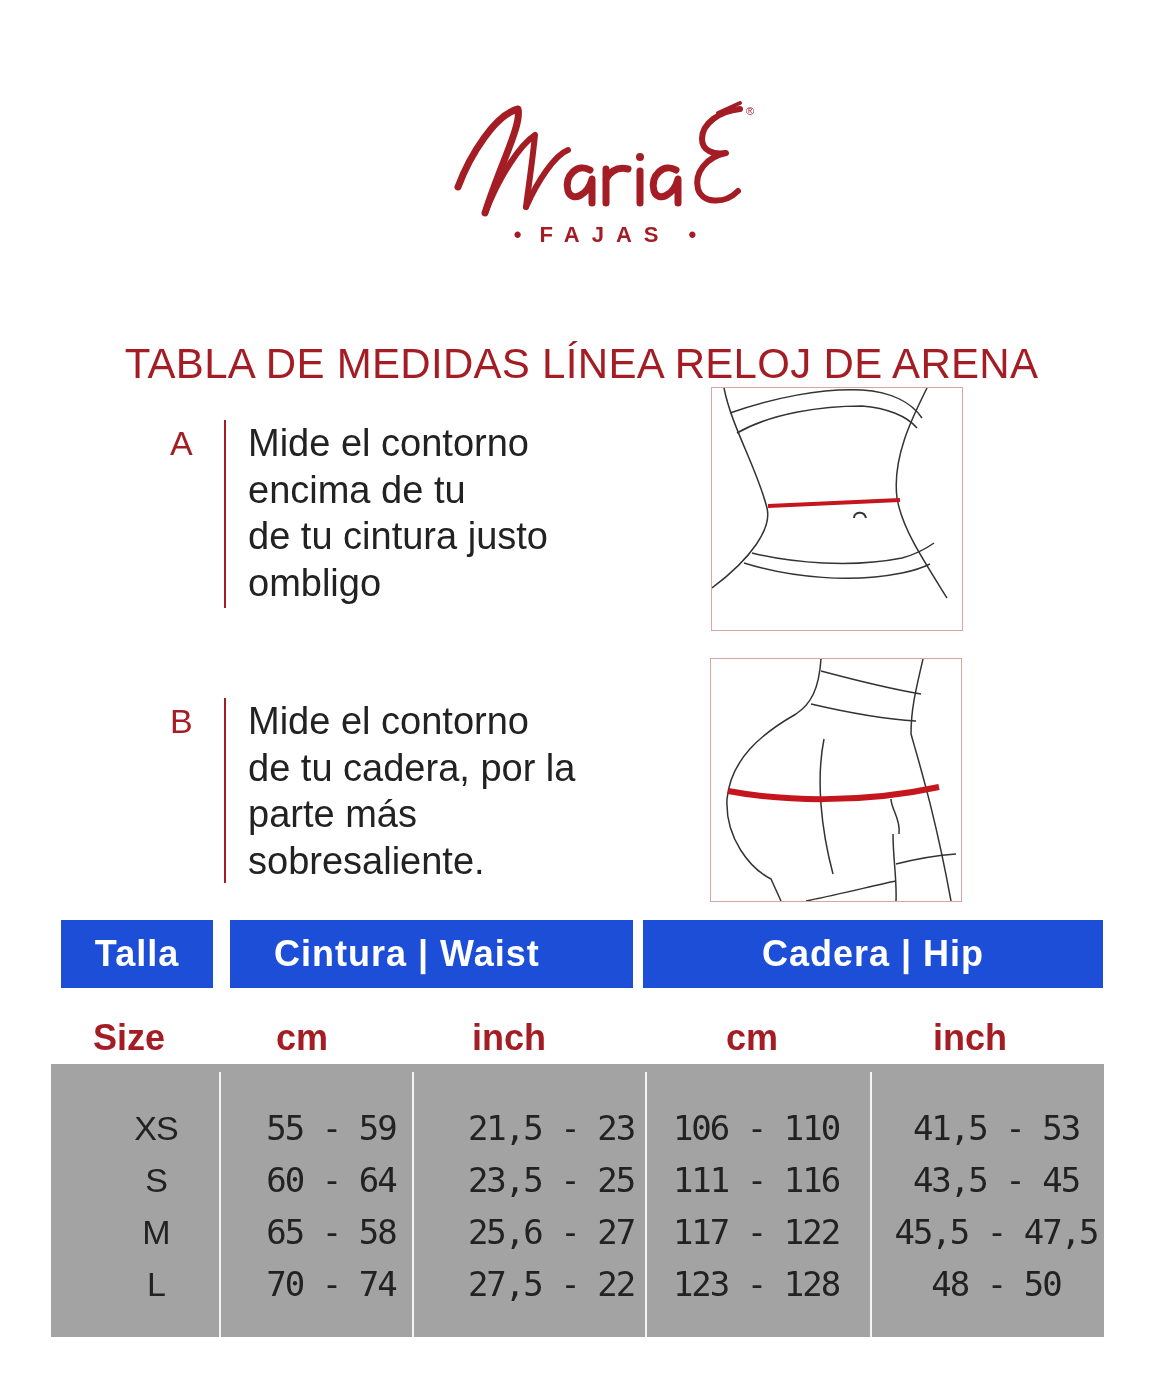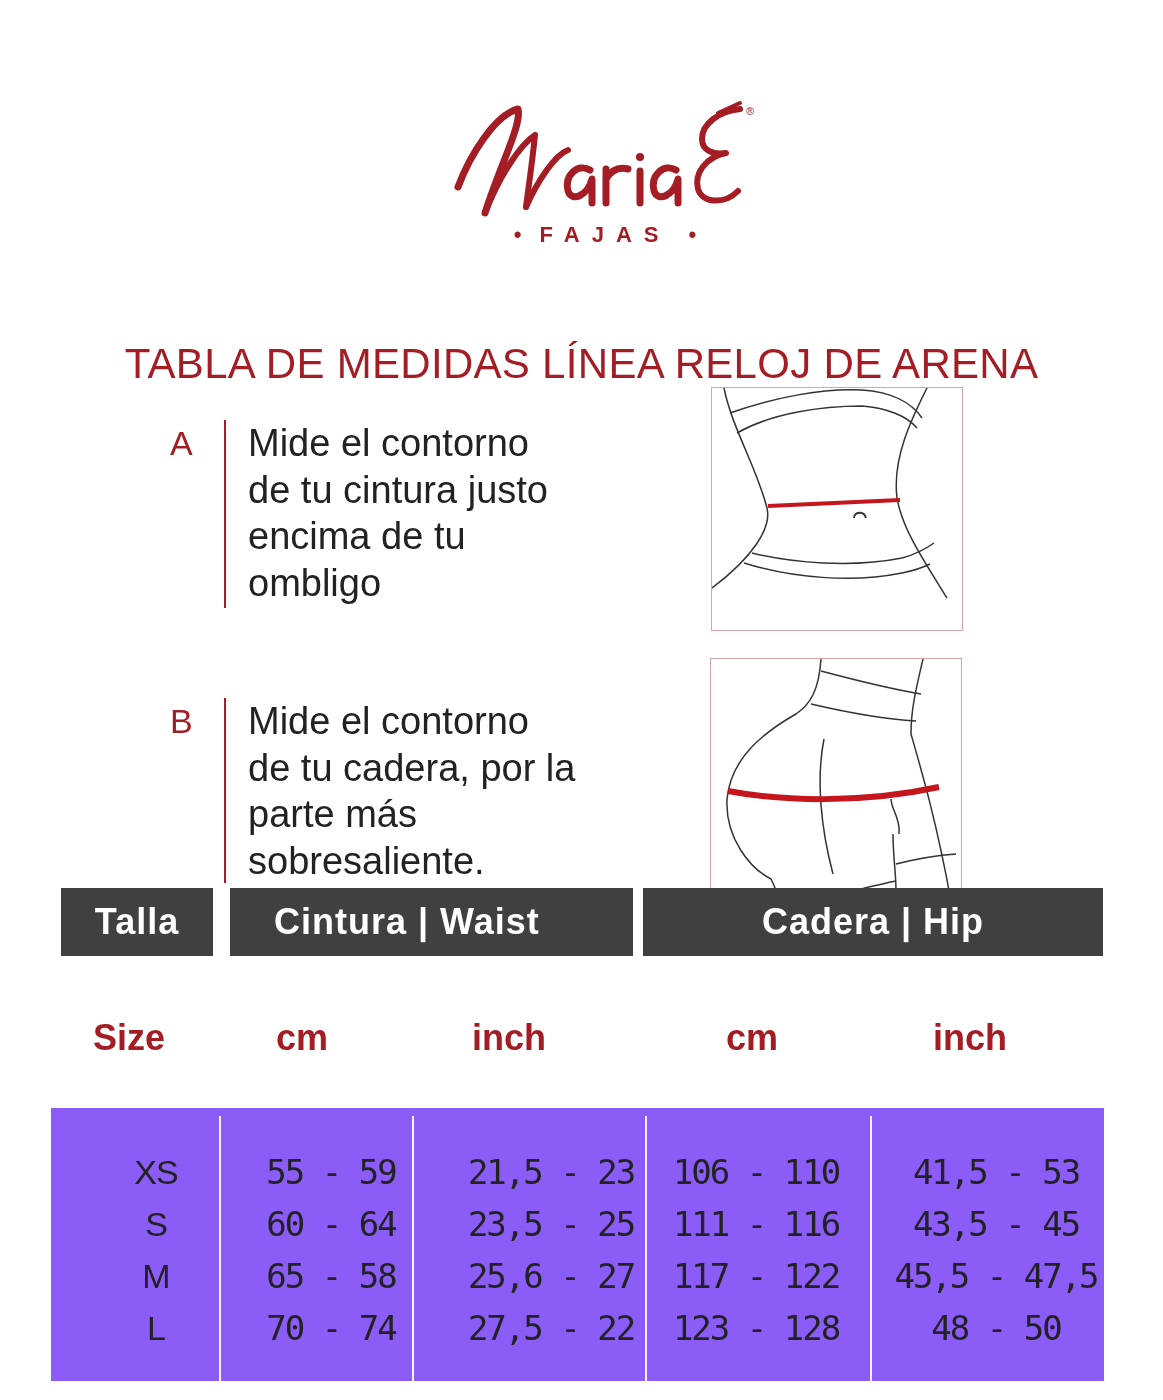--- a/index.html
+++ b/index.html
@@ -18,33 +18,33 @@
     .instruction .text { position: absolute; left: 88px; top: 0; color: #222222; font-size: 38px; line-height: 46.5px; width: 420px; }
     .instr-a { top: 420px; height: 190px; }
     .instr-a .vline { height: 188px; }
     .instr-b { top: 698px; height: 190px; }
     .instr-b .vline { height: 185px; }
 
     .figure { position: absolute; border: 1px solid #d8a5a5; background: #fff; overflow: hidden; }
     .fig-a { left: 711px; top: 387px; width: 250px; height: 242px; }
     .fig-b { left: 710px; top: 658px; width: 250px; height: 242px; }
 
-    .hdr { position: absolute; top: 888px; height: 68px; background: #404040; color: #ffffff; font-size: 36px; font-weight: bold; display: flex; align-items: center; justify-content: center; letter-spacing: 1px; }
+    .hdr { position: absolute; top: 920px; height: 68px; background: #1d4ed8; color: #ffffff; font-size: 36px; font-weight: bold; display: flex; align-items: center; justify-content: center; letter-spacing: 1px; }
     .hdr-talla { left: 61px; width: 152px; }
     .hdr-waist { left: 230px; width: 403px; justify-content: flex-start; padding-left: 44px; box-sizing: border-box; }
     .hdr-hip { left: 643px; width: 460px; }
 
     .sub { position: absolute; top: 1017px; color: #a51d24; font-size: 36px; font-weight: bold; }
     .sub-size { left: 93px; }
     .sub-wcm { left: 276px; }
     .sub-winch { left: 472px; }
     .sub-hcm { left: 726px; }
     .sub-hinch { left: 933px; }
 
-    .table-body { position: absolute; left: 51px; top: 1064px; width: 1053px; height: 273px; background: #8b5cf6; margin-top: 44px; }
+    .table-body { position: absolute; left: 51px; top: 1064px; width: 1053px; height: 273px; background: #a3a3a3; }
     .col-sep { position: absolute; top: 8px; width: 2px; height: 265px; background: #f4f4f4; }
     .col { position: absolute; top: 38px; font-family: "DejaVu Sans Mono", monospace; font-size: 34px; color: #222; line-height: 52px; text-align: center; letter-spacing: -2px; }
     .col-size { left: 60px; width: 90px; font-family: "Liberation Sans", sans-serif; font-size: 34px; letter-spacing: -1px; }
     .col-wcm { left: 180px; width: 200px; }
     .col-winch { left: 370px; width: 260px; }
     .col-hcm { left: 600px; width: 210px; }
     .col-hinch { left: 830px; width: 230px; }
     .cell { display: block; height: 52px; }
   </style>
 </head>
@@ -79,22 +79,22 @@
   </div>
 </div>
 
 <div class="page-title">TABLA DE MEDIDAS LÍNEA RELOJ DE ARENA</div>
 
 <div class="instruction instr-a">
   <div class="letter">A</div>
   <div class="vline"></div>
   <div class="text">
     <div>Mide el contorno</div>
+    <div>encima de tu</div>
     <div>de tu cintura justo</div>
-    <div>encima de tu</div>
     <div>ombligo</div>
   </div>
 </div>
 
 <div class="figure fig-a">
   <svg width="250" height="242" viewBox="0 0 250 242">
     <g fill="none" stroke="#333" stroke-width="1.5">
       <path d="M12 0 C 20 40, 45 80, 55 120 C 60 140, 40 170, 0 200"></path>
       <path d="M18 25 C 60 10, 110 0, 150 2 C 180 4, 200 15, 210 30"></path>
       <path d="M25 45 C 60 25, 110 18, 150 18 C 175 20, 195 28, 205 40"></path>

